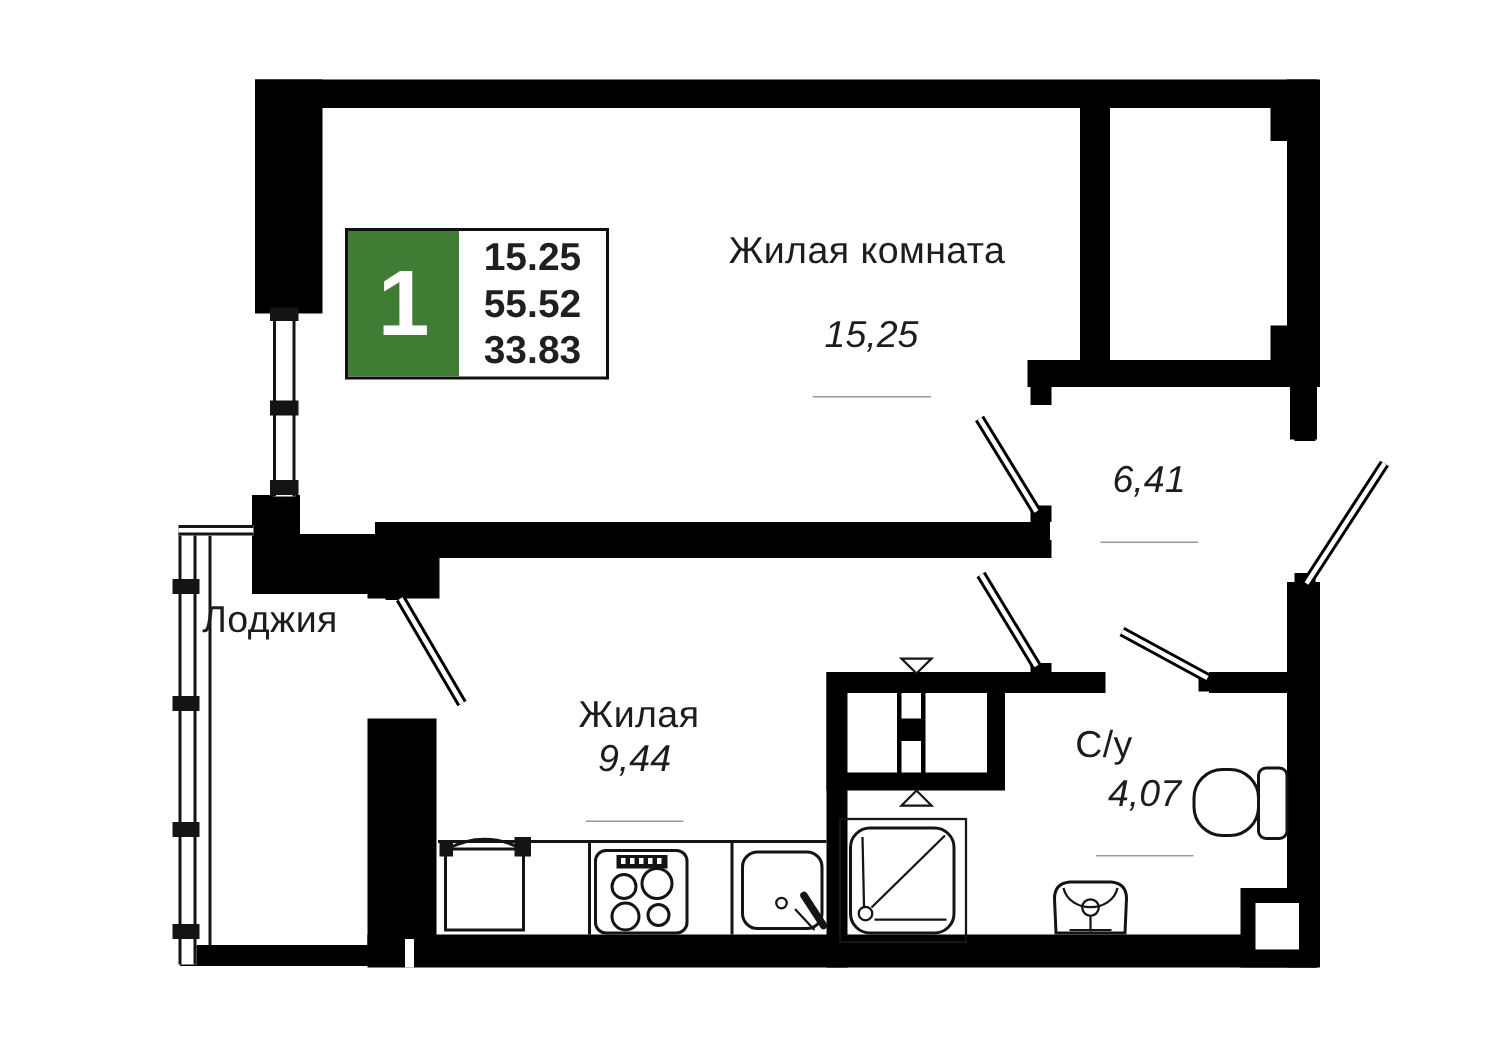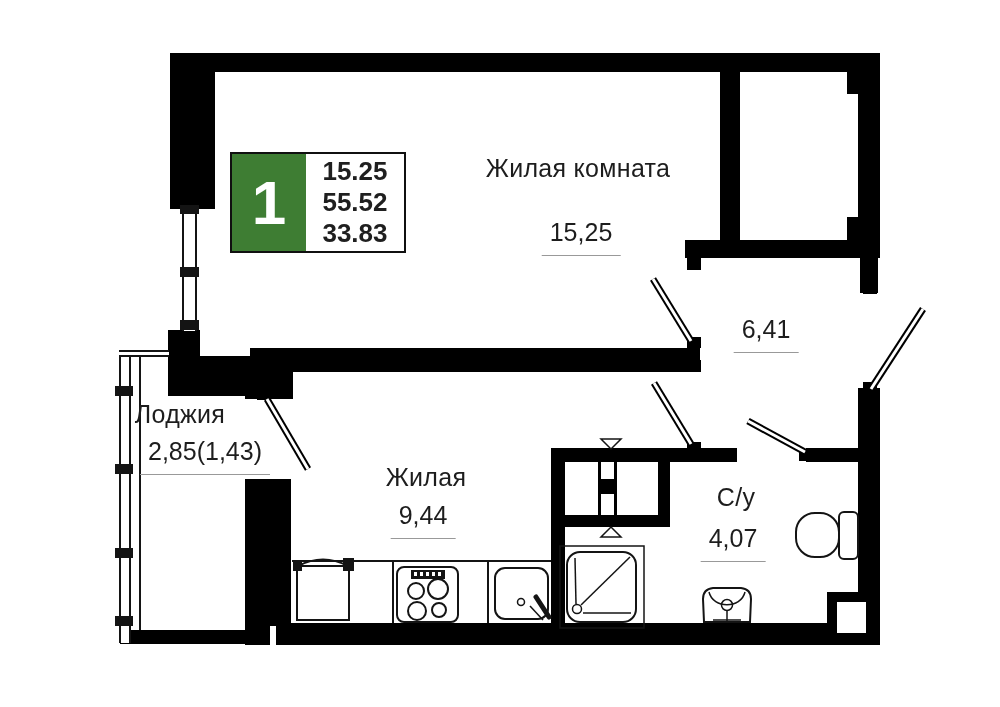--- a/index.html
+++ b/index.html
@@ -11,21 +11,21 @@
   .w{position:absolute;background:var(--wall,#000);z-index:1;}
   .cut{position:absolute;background:var(--background,#fff);z-index:2;}
   .tl{position:absolute;background:#141414;z-index:2;}
   .window-v{position:absolute;border-left:2px solid #141414;border-right:2px solid #141414;background:#fff;z-index:2;}
   .dline{position:absolute;border-top:2px solid #141414;border-bottom:2px solid #141414;background:#fff;z-index:2;}
   .tick{position:absolute;background:#141414;z-index:3;}
   .overlay{position:absolute;left:0;top:0;z-index:4;}
   .room-label{position:absolute;transform:translate(-50%,-50%);font-size:25px;
     letter-spacing:.3px;white-space:nowrap;z-index:5;}
   .room-area{position:absolute;transform:translate(-50%,-50%);font-size:25px;white-space:nowrap;
-    border-bottom:1px solid var(--area-underline,#999);padding:0 8px 8px;z-index:5;}
+    border-bottom:1px solid var(--area-underline,#999);padding:0 8px 26px;z-index:5;font-style:italic;}
   .badge{position:absolute;left:230px;top:152px;width:172px;height:97px;
     border:2px solid #101010;display:flex;background:#fff;z-index:6;}
   .badge-num{width:74px;background:var(--badge-green,#3e7d33);color:#fff;display:flex;
     align-items:center;justify-content:center;font-size:62px;font-weight:bold;}
   .badge-vals{flex:1;display:flex;flex-direction:column;align-items:center;justify-content:center;
     font-size:26px;font-weight:bold;color:#1f1f1f;line-height:31px;}
 </style>
 </head>
 <body>
 
@@ -162,27 +162,26 @@
       <rect x="796" y="513" width="43" height="44" rx="19"></rect>
     </g>
   </svg>
 
   <div class="room-label" style="left:578px;top:168px">Жилая комната</div>
   <div class="room-area" style="left:581px;top:237px">15,25</div>
 
   <div class="room-area" style="left:766px;top:334px">6,41</div>
 
   <div class="room-label" style="left:180px;top:414px">Лоджия</div>
-  <div class="room-area" style="left:205px;top:456px">2,85(1,43)</div>
 
   <div class="room-label" style="left:426px;top:477px">Жилая</div>
   <div class="room-area" style="left:423px;top:520px">9,44</div>
 
   <div class="room-label" style="left:736px;top:497px">С/у</div>
-  <div class="room-area" style="left:733px;top:543px">4,07</div>
+  <div class="room-area" style="left:763px;top:543px">4,07</div>
 
   <div class="badge">
     <div class="badge-num">1</div>
     <div class="badge-vals">
       <div>15.25</div>
       <div>55.52</div>
       <div>33.83</div>
     </div>
   </div>
 

